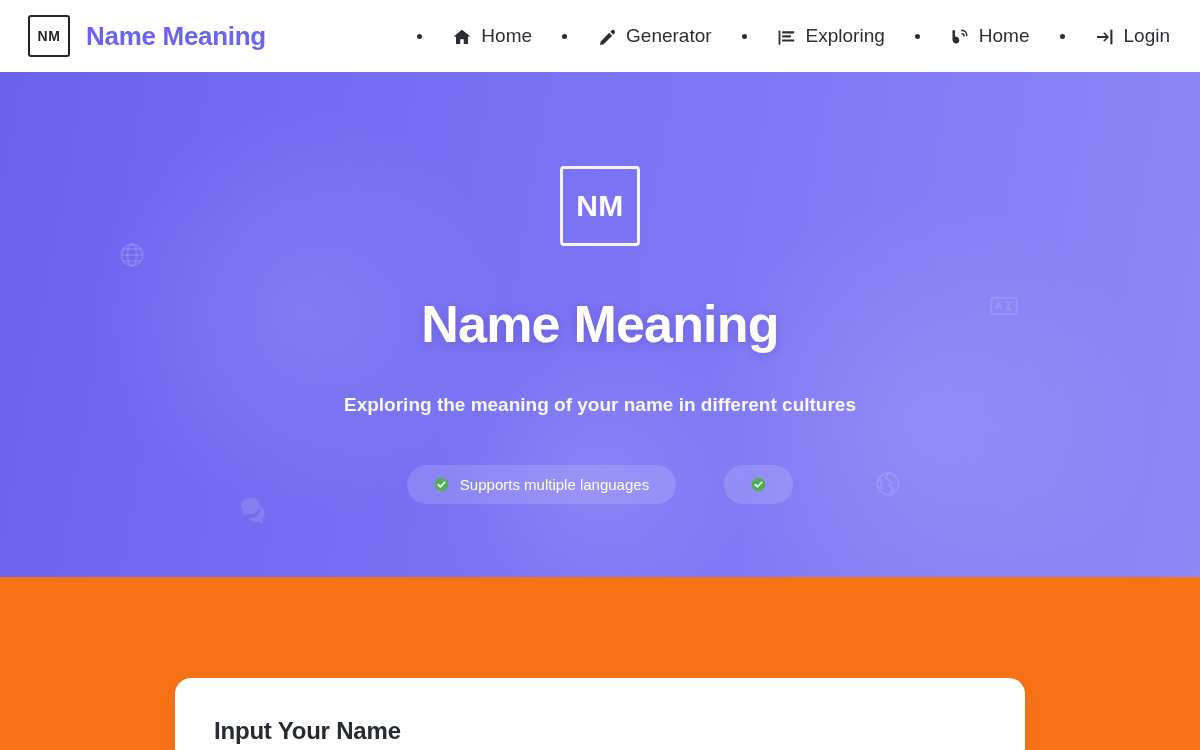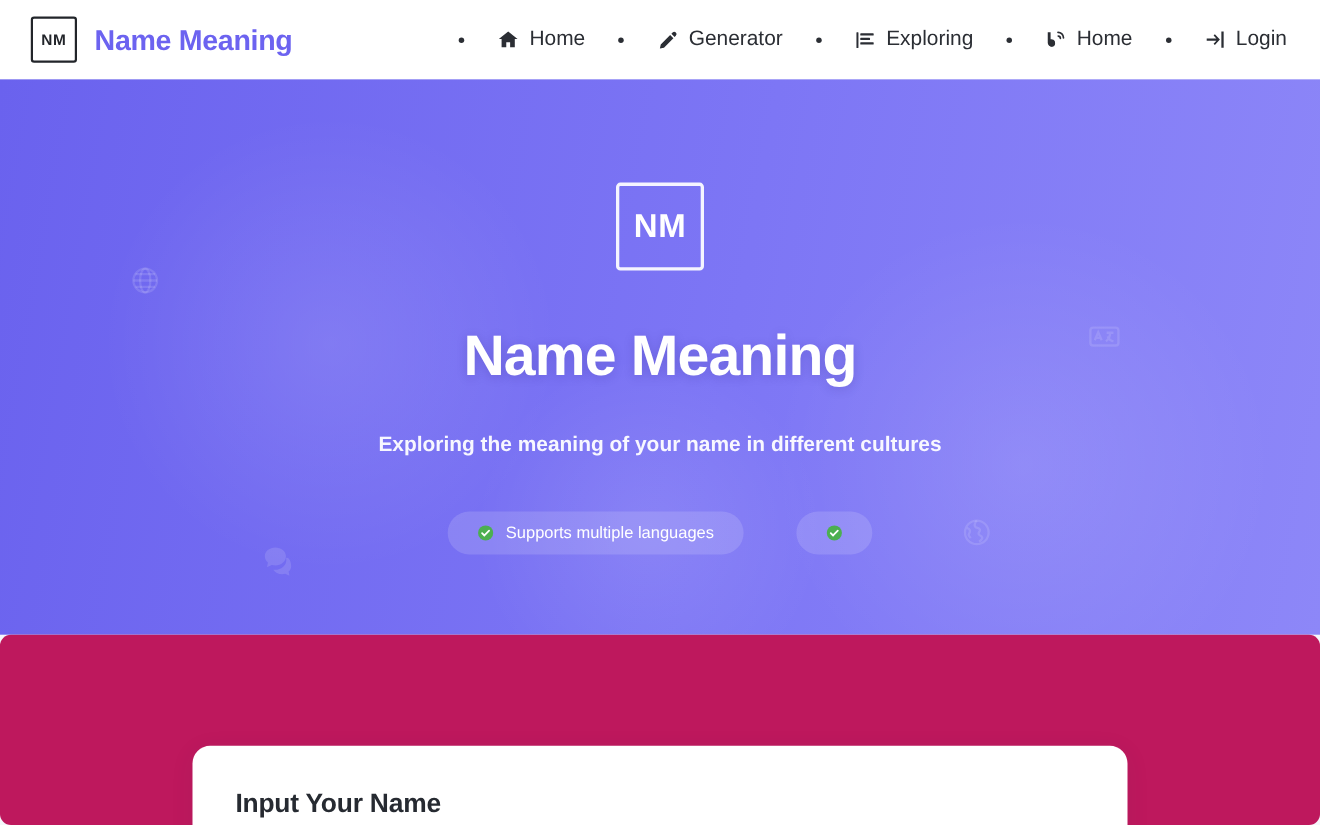--- a/index.html
+++ b/index.html
@@ -56,21 +56,21 @@
   }
 
   .nav-menu {
     margin-left: auto;
     display: flex;
     align-items: center;
   }
 
   .nav-item {
     display: flex;
-    align-items: center;
+    align-items: flex-end;
     gap: 9px;
     font-size: 19px;
     color: #2b2e34;
     cursor: pointer;
     white-space: nowrap;
   }
 
   .nav-sep {
     width: 5px;
     height: 5px;
@@ -184,24 +184,23 @@
 
   .check-icon {
     width: 15px;
     height: 15px;
     flex: none;
     display: block;
   }
 
   
   .lower {
-    background: #be185d;
+    background: #f97316;
     height: 173px;
     position: relative;
-    border-radius: 10px;
   }
 
   .card {
     position: absolute;
     left: 175px;
     top: 101px;
     width: 850px;
     background: #ffffff;
     border-radius: 16px;
     box-shadow: 0 4px 22px rgba(40, 50, 90, 0.07);

